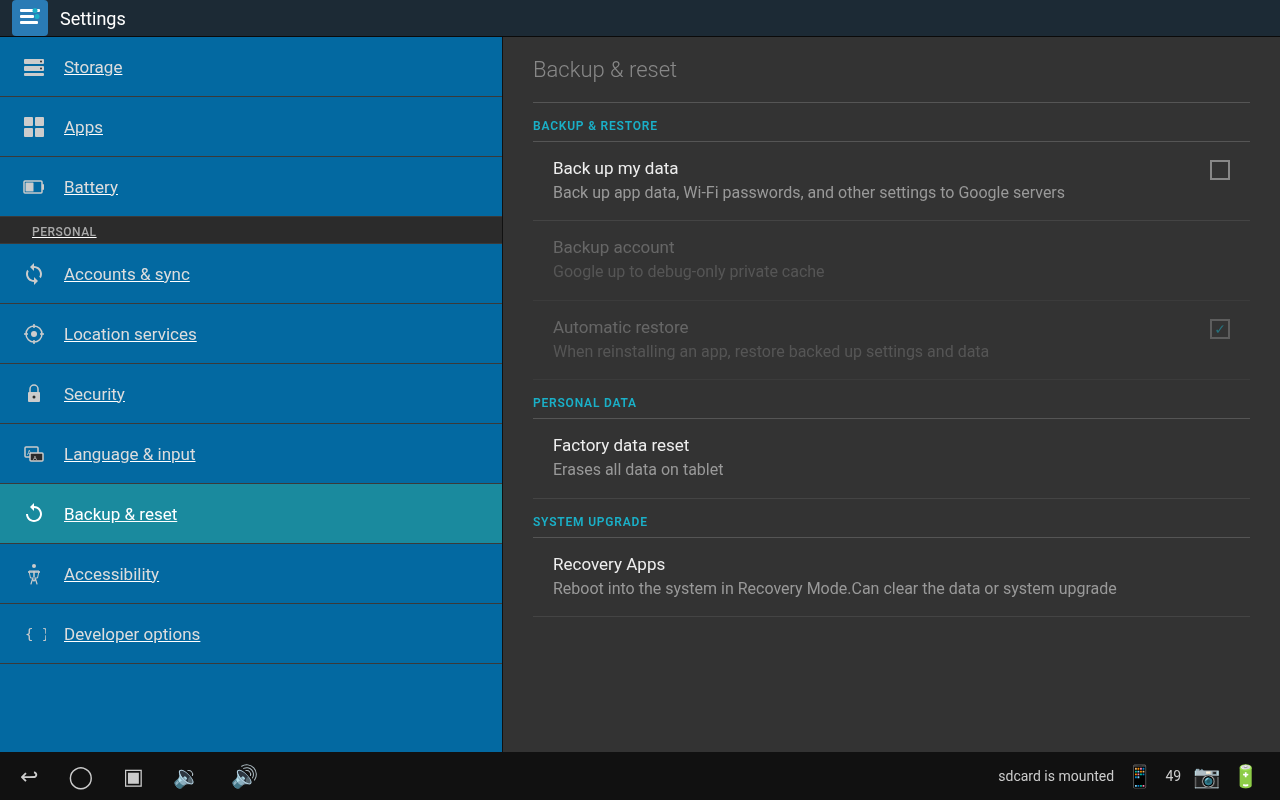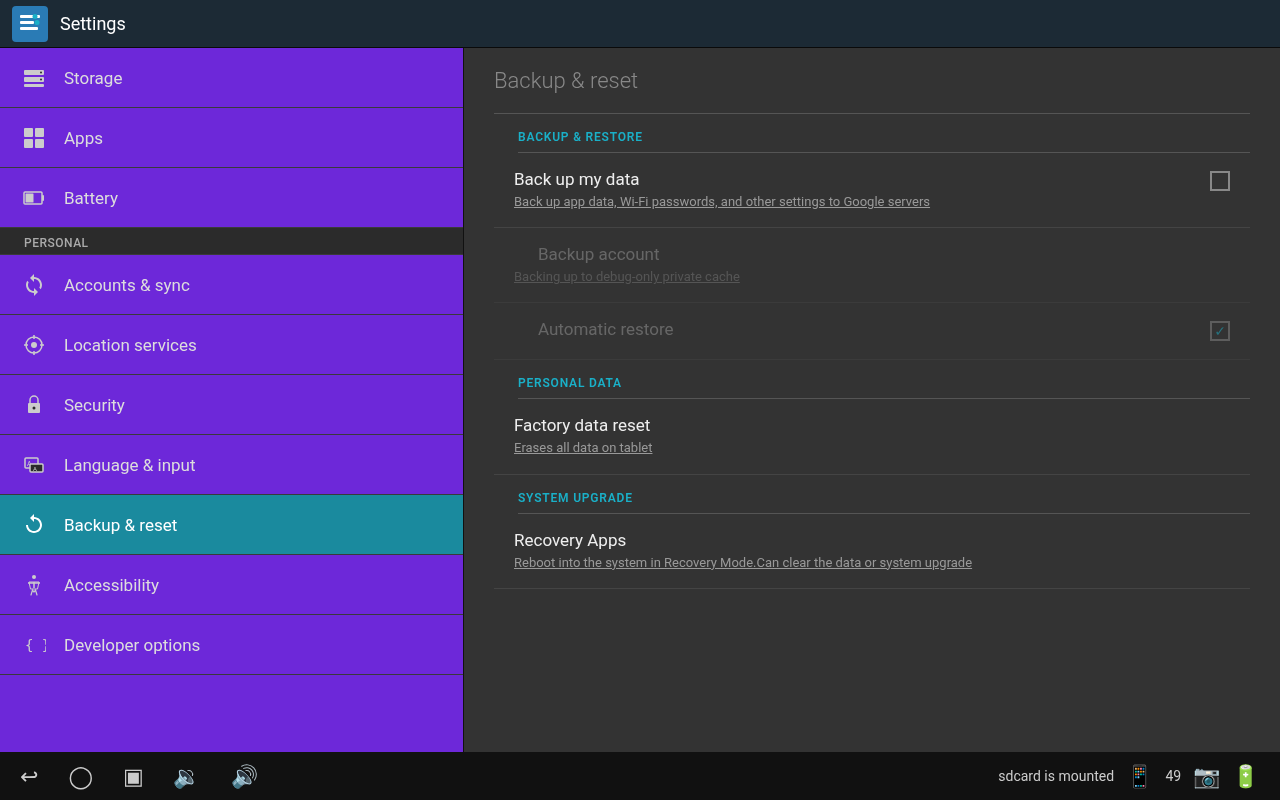--- a/index.html
+++ b/index.html
@@ -10,21 +10,21 @@
       width: 1280px;
       height: 800px;
       overflow: hidden;
       display: flex;
       flex-direction: column;
     }
 
     
     .title-bar {
       background: #1c2a35;
-      height: 48px;
+      height: 37px;
       display: flex;
       align-items: center;
       padding: 0 12px;
       gap: 12px;
       border-bottom: 1px solid #0a0a0a;
       flex-shrink: 0;
     }
     .title-bar-icon {
       width: 36px;
       height: 36px;
@@ -43,42 +43,43 @@
 
     
     .main-layout {
       display: flex;
       flex: 1;
       overflow: hidden;
     }
 
     
     .sidebar {
-      width: 464px;
-      background: #6d28d9;
+      width: 503px;
+      background: #0369a1;
       overflow-y: auto;
       flex-shrink: 0;
       border-right: 1px solid #111;
+      text-decoration: underline;
     }
 
     .sidebar-item {
       display: flex;
       align-items: center;
       padding: 14px 20px;
       gap: 16px;
       cursor: pointer;
       border-bottom: 1px solid #3a3a3a;
       min-height: 60px;
     }
     .sidebar-item.active {
       background: #1a8a9e;
     }
 
     .sidebar-section-label {
-      padding: 8px 24px 4px;
+      padding: 8px 32px 4px;
       font-size: 12px;
       color: #aaaaaa;
       font-weight: 500;
       letter-spacing: 0.5px;
       background: #2b2b2b;
       border-bottom: 1px solid #3a3a3a;
     }
 
     .sidebar-icon {
       width: 28px;
@@ -126,21 +127,20 @@
     }
 
     .section-header {
       font-size: 12px;
       color: #1ab0c8;
       font-weight: 600;
       letter-spacing: 0.8px;
       padding: 16px 0 8px;
       border-bottom: 1px solid #555555;
       margin-bottom: 0;
-      margin-left: 24px;
     }
 
     .setting-item {
       padding: 16px 20px;
       border-bottom: 1px solid #444444;
       display: flex;
       align-items: flex-start;
       justify-content: space-between;
       gap: 16px;
     }
@@ -154,28 +154,26 @@
     }
 
     .setting-title {
       font-size: 17px;
       color: #eeeeee;
       margin-bottom: 4px;
     }
 
     .setting-item.disabled .setting-title {
       color: #999999;
-      margin-left: 24px;
     }
 
     .setting-subtitle {
-      font-size: 13px;
+      font-size: 16px;
       color: #999999;
       line-height: 1.4;
-      text-decoration: underline;
     }
 
     .setting-item.disabled .setting-subtitle {
       color: #777777;
     }
 
     .checkbox {
       width: 20px;
       height: 20px;
       border: 2px solid #888888;
@@ -393,27 +391,28 @@
       <div class="setting-text">
         <div class="setting-title">Back up my data</div>
         <div class="setting-subtitle">Back up app data, Wi-Fi passwords, and other settings to Google servers</div>
       </div>
       <div class="checkbox"></div>
     </div>
 
     <div class="setting-item disabled">
       <div class="setting-text">
         <div class="setting-title">Backup account</div>
-        <div class="setting-subtitle">Backing up to debug-only private cache</div>
+        <div class="setting-subtitle">Google up to debug-only private cache</div>
       </div>
     </div>
 
     <div class="setting-item disabled">
       <div class="setting-text">
         <div class="setting-title">Automatic restore</div>
+        <div class="setting-subtitle">When reinstalling an app, restore backed up settings and data</div>
       </div>
       <div class="checkbox checked"></div>
     </div>
 
     <div class="section-header">PERSONAL DATA</div>
 
     <div class="setting-item">
       <div class="setting-text">
         <div class="setting-title">Factory data reset</div>
         <div class="setting-subtitle">Erases all data on tablet</div>

